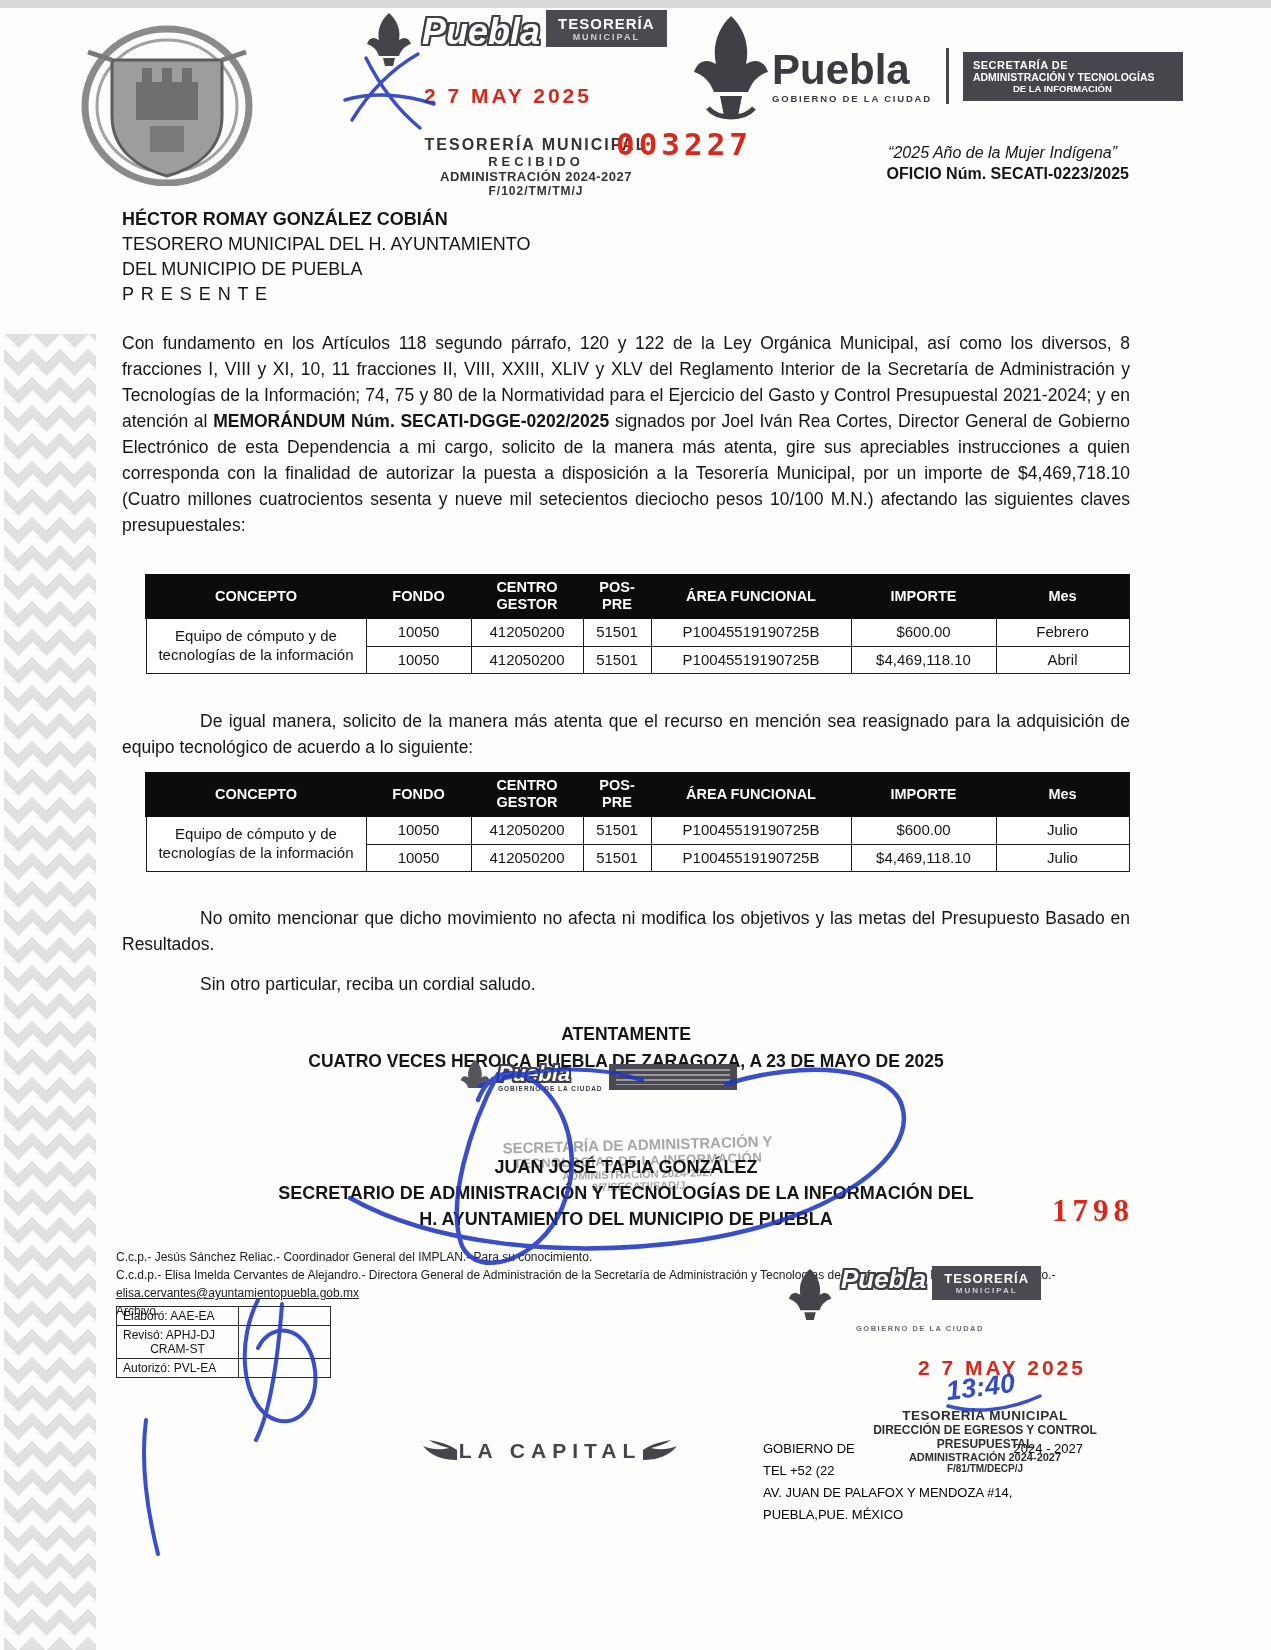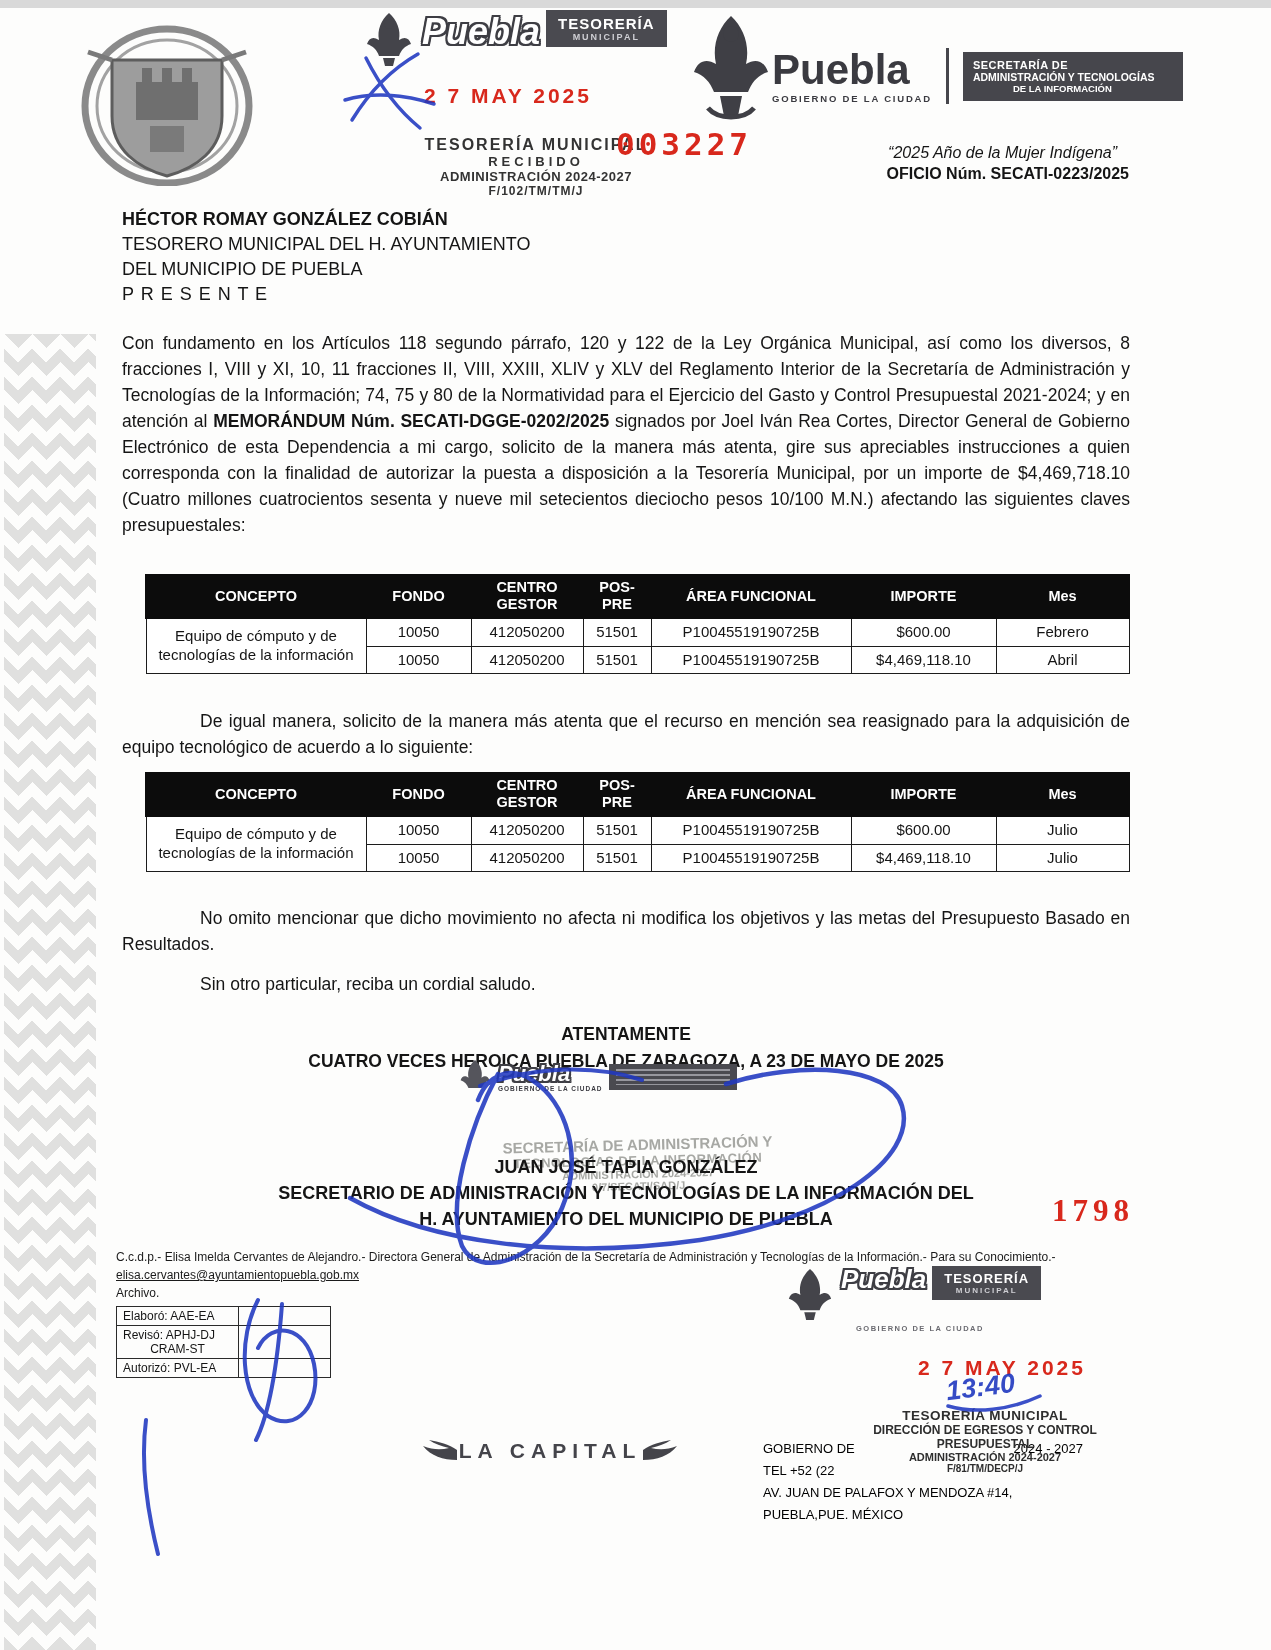--- a/index.html
+++ b/index.html
@@ -304,20 +304,21 @@
 
   <div class="abs center-block signer">
     <div>JUAN JOSÉ TAPIA GONZÁLEZ</div>
     <div>SECRETARIO DE ADMINISTRACIÓN Y TECNOLOGÍAS DE LA INFORMACIÓN DEL</div>
     <div>H. AYUNTAMIENTO DEL MUNICIPIO DE PUEBLA</div>
   </div>
 
   <div class="abs red folio2">1798</div>
 
   <div class="abs ccp">
+    <div>C.c.p.- Jesús Sánchez Reliac.- Coordinador General del IMPLAN.- Para su conocimiento.</div>
     <div>C.c.d.p.- Elisa Imelda Cervantes de Alejandro.- Directora General de Administración de la Secretaría de Administración y Tecnologías de la Información.- Para su Conocimiento.-</div>
     <div class="mail">elisa.cervantes@ayuntamientopuebla.gob.mx</div>
     <div>Archivo.</div>
   </div>
 
   <table class="abs approval">
     <tbody>
         <tr>
       <td class="lab">Elaboró: AAE-EA</td>
       <td class="sig"></td>

